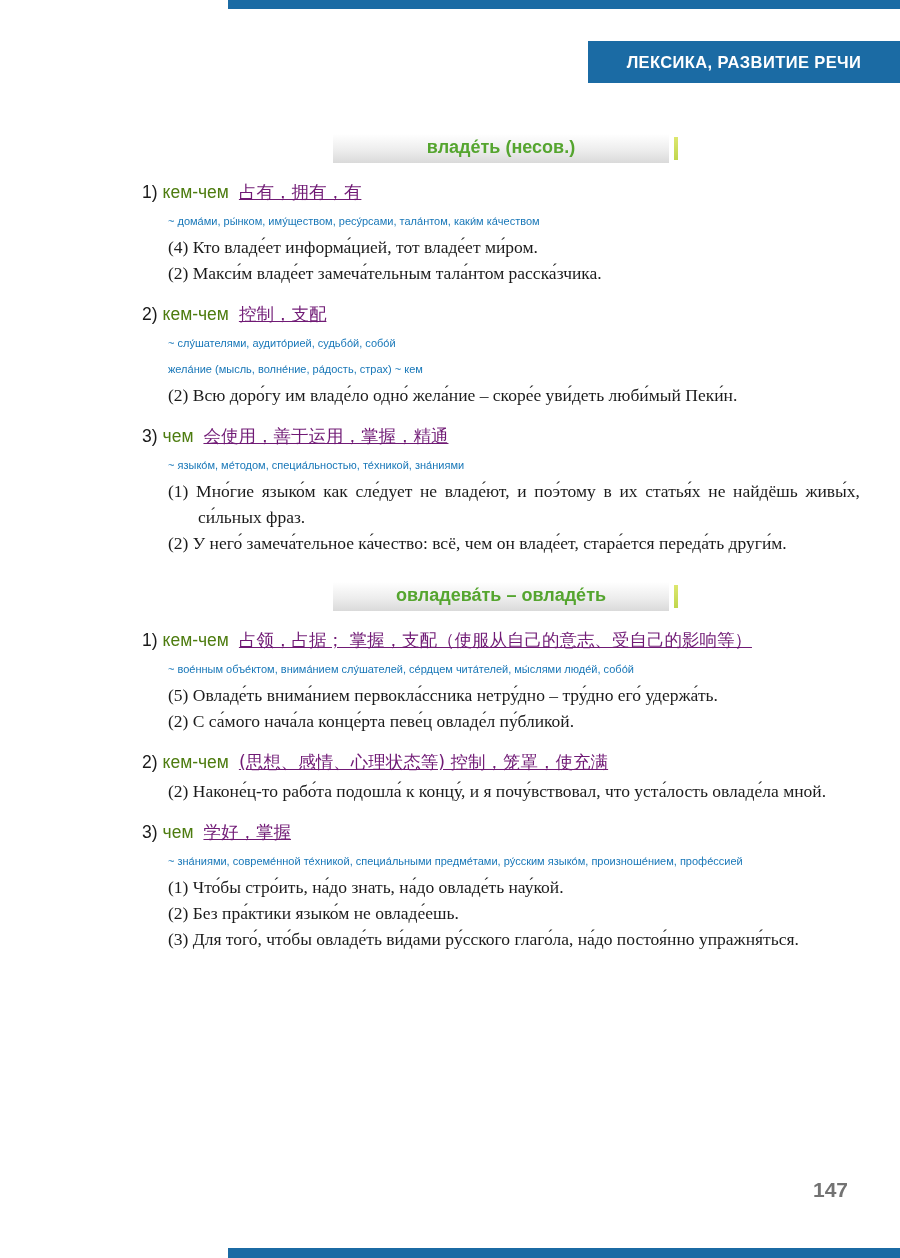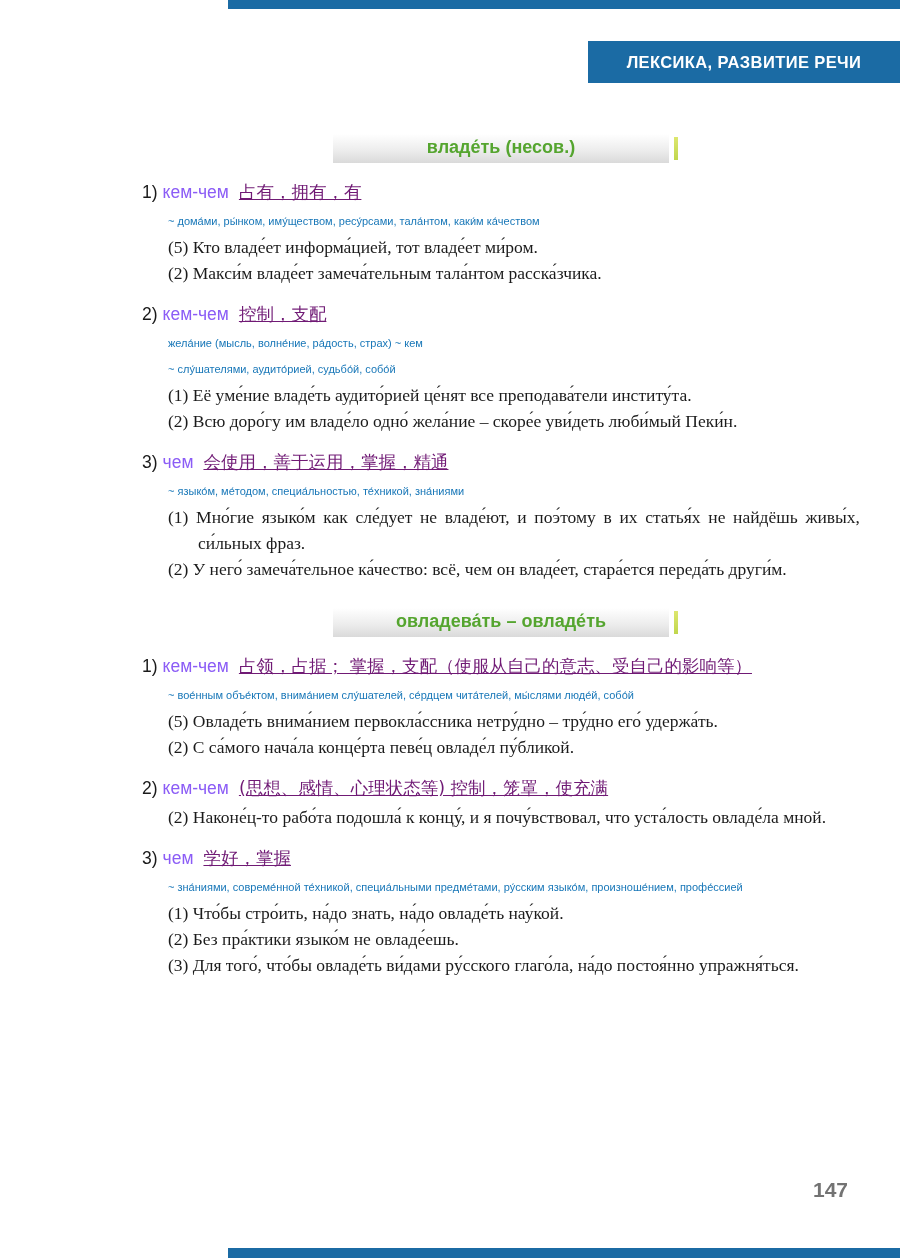--- a/index.html
+++ b/index.html
@@ -26,21 +26,21 @@
     font-weight:bold;font-size:18px;color:#55a52f;padding:3px 0 5px;
     background:linear-gradient(180deg,#ffffff 0%,#ededed 55%,#dadada 100%);
   }
   .section-heading::after{
     content:"";position:absolute;right:-9px;top:3px;bottom:3px;width:4px;
     background:linear-gradient(180deg,#dde76f,#c0d64c);
   }
   .entry{margin-bottom:15px;}
   .entry-head{font-size:17.5px;line-height:26px;margin-bottom:3px;}
   .entry-num{color:#1a1a1a;margin-right:5px;}
-  .entry-gov{color:#8b5cf6;}
+  .entry-gov{color:#4d7c0f;}
   .entry-cn{color:#701a75;margin-left:10px;font-family:"DejaVu Sans", sans-serif;text-decoration:underline;}
   .collocation{
     color:#1877b8;font-size:11px;line-height:26px;margin-left:26px;
     text-align:justify;
   }
   .example{
     font-family:"Liberation Serif", serif;color:#1b1b1b;font-size:17.5px;line-height:26px;
     margin-left:26px;padding-left:30px;text-indent:-30px;text-align:justify;
   }
   .page-number{
@@ -55,28 +55,27 @@
   <div class="header-box">
     <span>ЛЕКСИКА, РАЗВИТИЕ РЕЧИ</span>
   </div>
 
   <main class="content" id="sections-root">
       <section class="dict-section">
         <div class="section-heading">владе́ть (несов.)</div>
         <div class="entry">
           <div class="entry-head"><span class="entry-num">1)</span><span class="entry-gov">кем-чем</span><span class="entry-cn">占有，拥有，有</span></div>
           <div class="collocation">~ дома́ми, ры́нком, иму́ществом, ресу́рсами, тала́нтом, каки́м ка́чеством</div>
-          <div class="example">(5) Кто владе́ет информа́цией, тот владе́ет ми́ром.</div>
+          <div class="example">(4) Кто владе́ет информа́цией, тот владе́ет ми́ром.</div>
           <div class="example">(2) Макси́м владе́ет замеча́тельным тала́нтом расска́зчика.</div>
         </div>
         <div class="entry">
           <div class="entry-head"><span class="entry-num">2)</span><span class="entry-gov">кем-чем</span><span class="entry-cn">控制，支配</span></div>
+          <div class="collocation">~ слу́шателями, аудито́рией, судьбо́й, собо́й</div>
           <div class="collocation">жела́ние (мысль, волне́ние, ра́дость, страх) ~ кем</div>
-          <div class="collocation">~ слу́шателями, аудито́рией, судьбо́й, собо́й</div>
-          <div class="example">(1) Её уме́ние владе́ть аудито́рией це́нят все преподава́тели институ́та.</div>
           <div class="example">(2) Всю доро́гу им владе́ло одно́ жела́ние – скоре́е уви́деть люби́мый Пеки́н.</div>
         </div>
         <div class="entry">
           <div class="entry-head"><span class="entry-num">3)</span><span class="entry-gov">чем</span><span class="entry-cn">会使用，善于运用，掌握，精通</span></div>
           <div class="collocation">~ языко́м, ме́тодом, специа́льностью, те́хникой, зна́ниями</div>
           <div class="example">(1) Мно́гие языко́м как сле́дует не владе́ют, и поэ́тому в их статья́х не найдёшь живы́х, си́льных фраз.</div>
           <div class="example">(2) У него́ замеча́тельное ка́чество: всё, чем он владе́ет, стара́ется переда́ть други́м.</div>
         </div>
       </section>
       <section class="dict-section">

